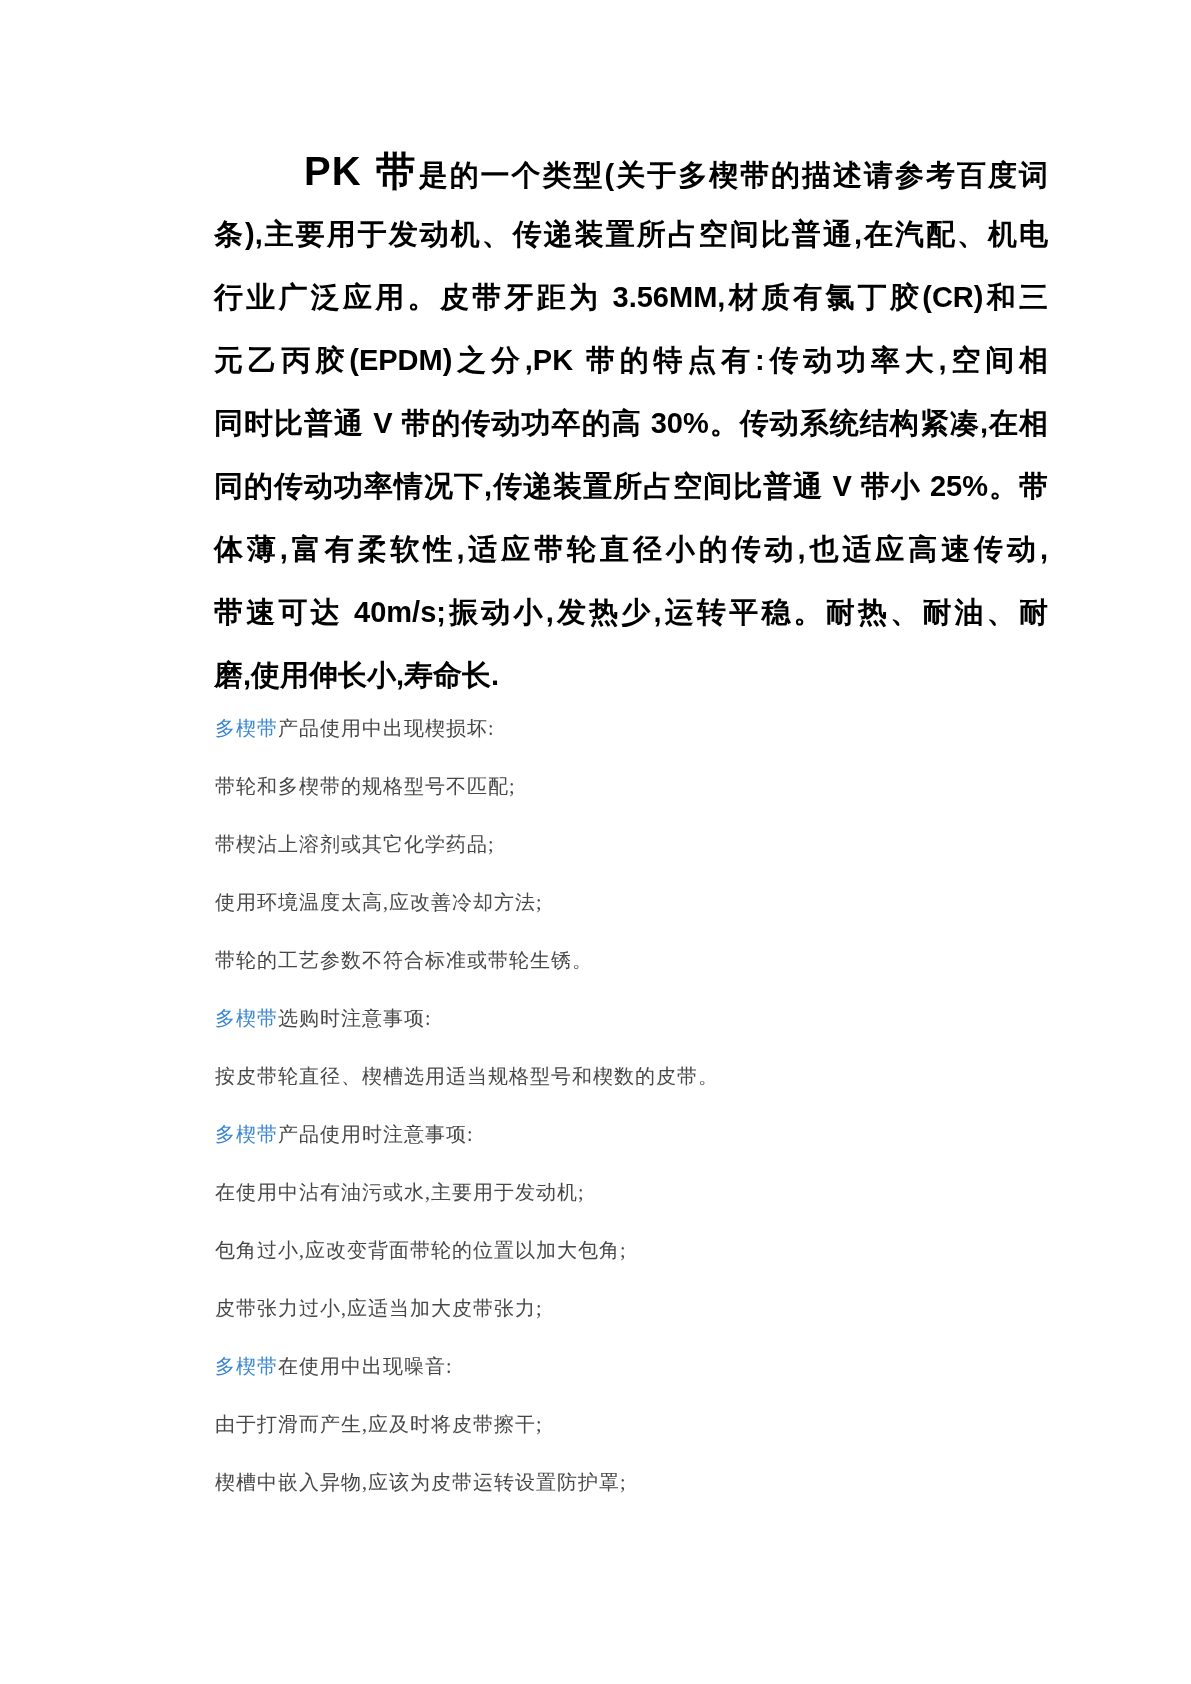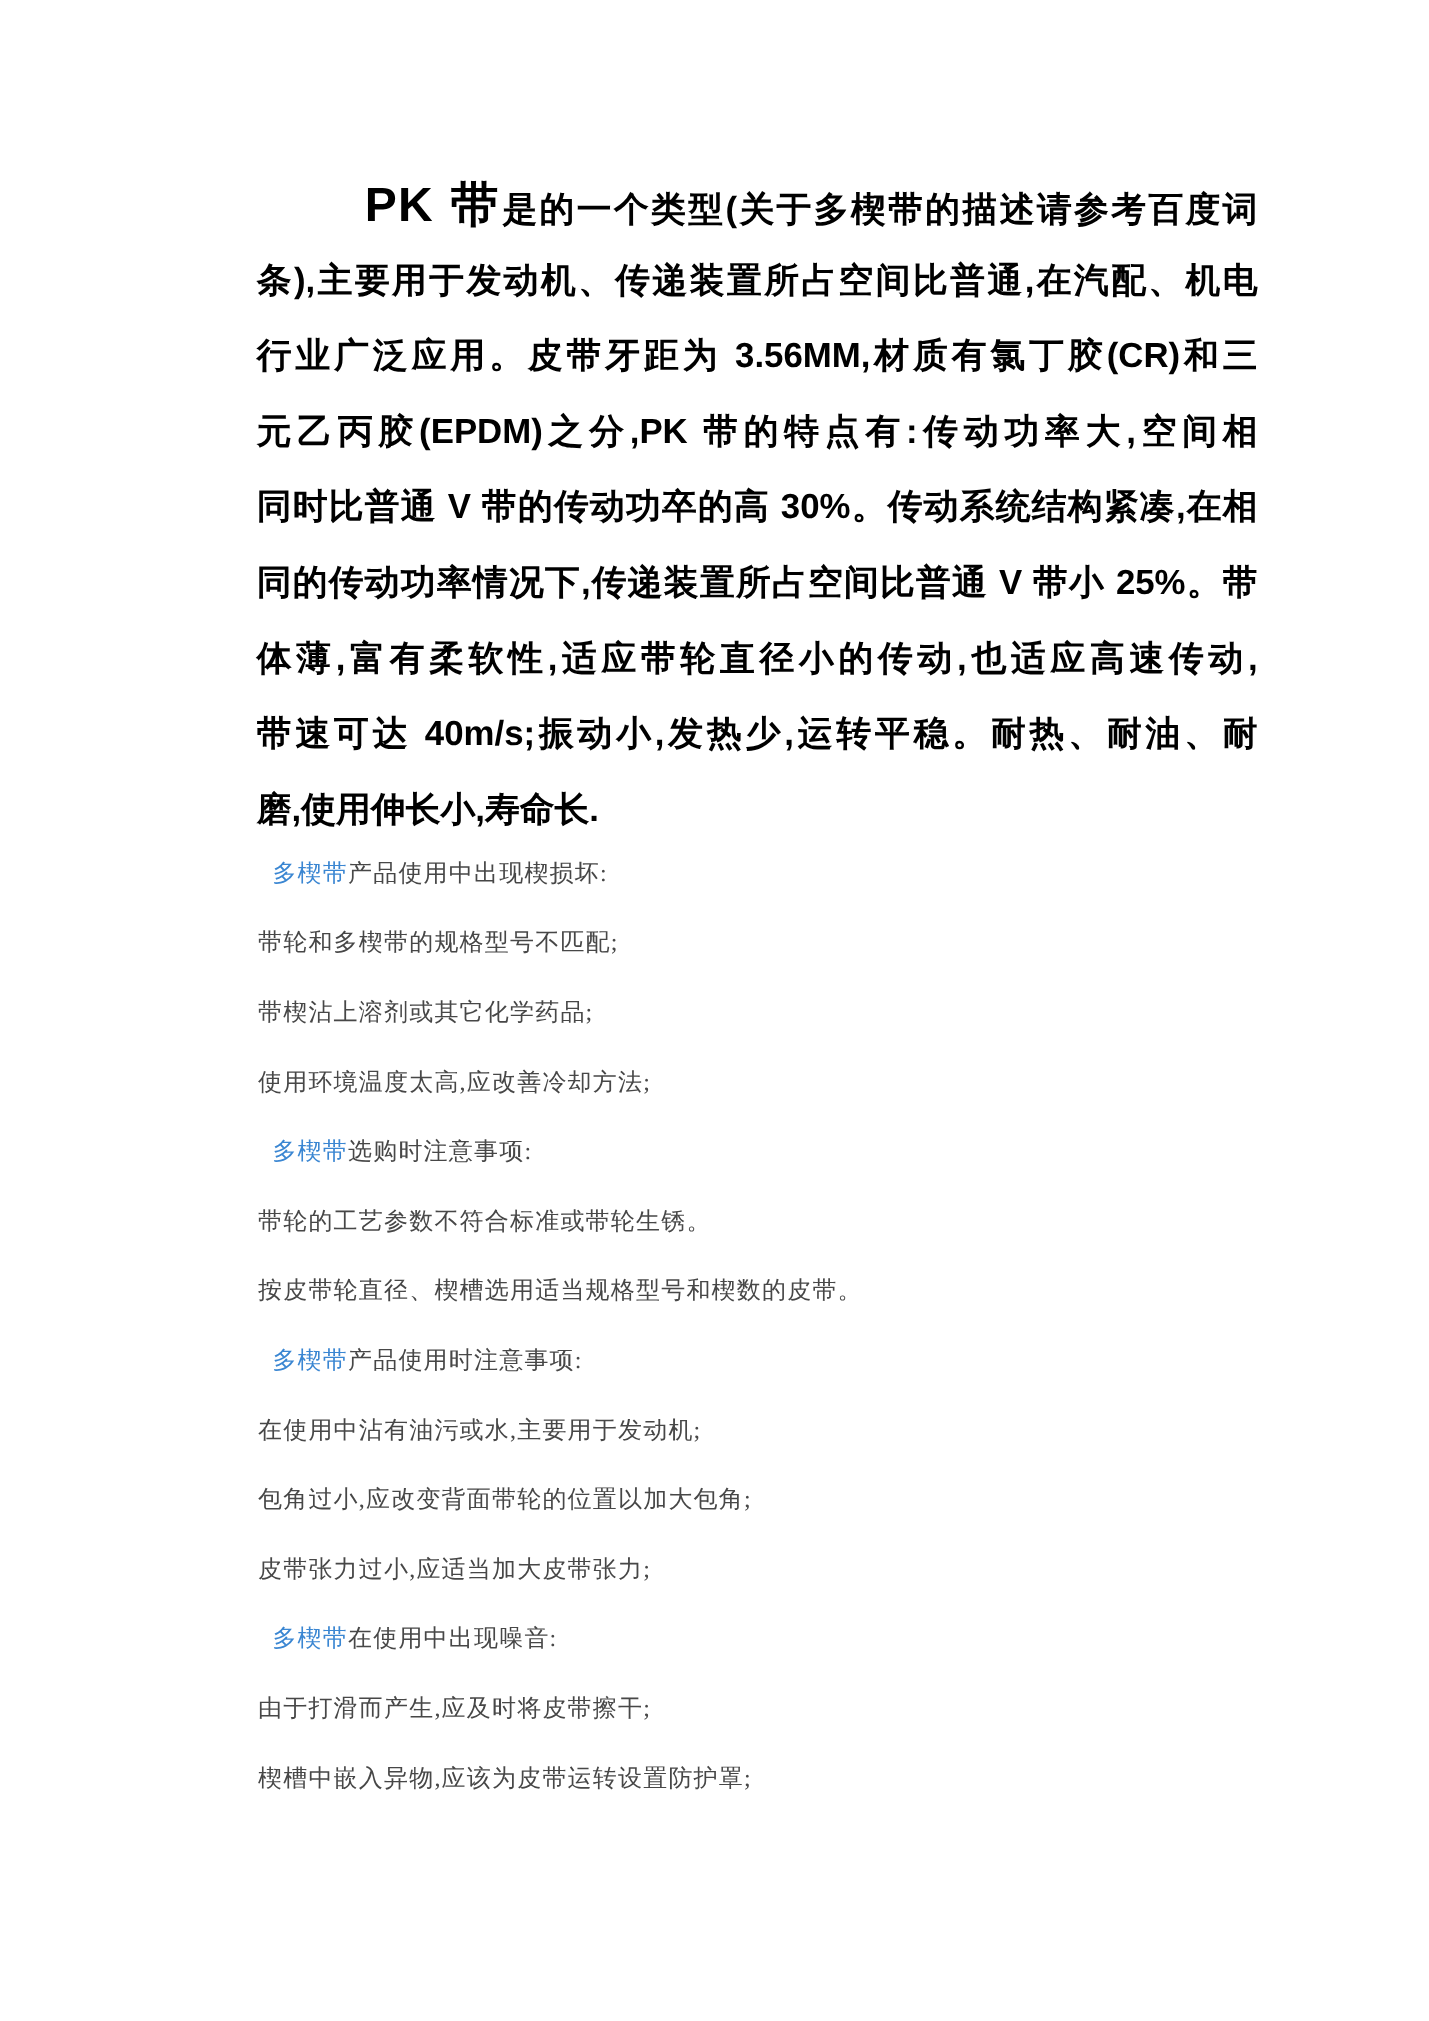--- a/index.html
+++ b/index.html
@@ -48,21 +48,21 @@
     letter-spacing: 1px;
     line-height: 58px;
     font-weight: 400;
     font-family: "Liberation Serif", "DejaVu Serif", serif;
   }
   .nline {
     height: 58px;
     white-space: nowrap;
     text-align: left;
   }
-  .kw { color: #3a86d2; cursor: pointer; margin-left: 12px; }
+  .kw { color: #3a86d2; cursor: pointer; }
 </style>
 </head>
 <body>
 
 <div class="page">
 
   <div class="intro">
     <div class="hline first"><span class="big">PK 带</span><span>是的一个类型(关于多楔带的描述请参考百度词</span></div>
     <div class="hline">条),主要用于发动机、传递装置所占空间比普通,在汽配、机电</div>
     <div class="hline">行业广泛应用。皮带牙距为 3.56MM,材质有氯丁胶(CR)和三</div>
@@ -72,22 +72,22 @@
     <div class="hline">体薄,富有柔软性,适应带轮直径小的传动,也适应高速传动,</div>
     <div class="hline">带速可达 40m/s;振动小,发热少,运转平稳。耐热、耐油、耐</div>
     <div class="hline last">磨,使用伸长小,寿命长.</div>
   </div>
 
   <div class="notes">
     <div class="nline"><span class="kw">多楔带</span><span>产品使用中出现楔损坏:</span></div>
     <div class="nline"><span>带轮和多楔带的规格型号不匹配;</span></div>
     <div class="nline"><span>带楔沾上溶剂或其它化学药品;</span></div>
     <div class="nline"><span>使用环境温度太高,应改善冷却方法;</span></div>
+    <div class="nline"><span>带轮的工艺参数不符合标准或带轮生锈。</span></div>
     <div class="nline"><span class="kw">多楔带</span><span>选购时注意事项:</span></div>
-    <div class="nline"><span>带轮的工艺参数不符合标准或带轮生锈。</span></div>
     <div class="nline"><span>按皮带轮直径、楔槽选用适当规格型号和楔数的皮带。</span></div>
     <div class="nline"><span class="kw">多楔带</span><span>产品使用时注意事项:</span></div>
     <div class="nline"><span>在使用中沾有油污或水,主要用于发动机;</span></div>
     <div class="nline"><span>包角过小,应改变背面带轮的位置以加大包角;</span></div>
     <div class="nline"><span>皮带张力过小,应适当加大皮带张力;</span></div>
     <div class="nline"><span class="kw">多楔带</span><span>在使用中出现噪音:</span></div>
     <div class="nline"><span>由于打滑而产生,应及时将皮带擦干;</span></div>
     <div class="nline"><span>楔槽中嵌入异物,应该为皮带运转设置防护罩;</span></div>
   </div>
 

